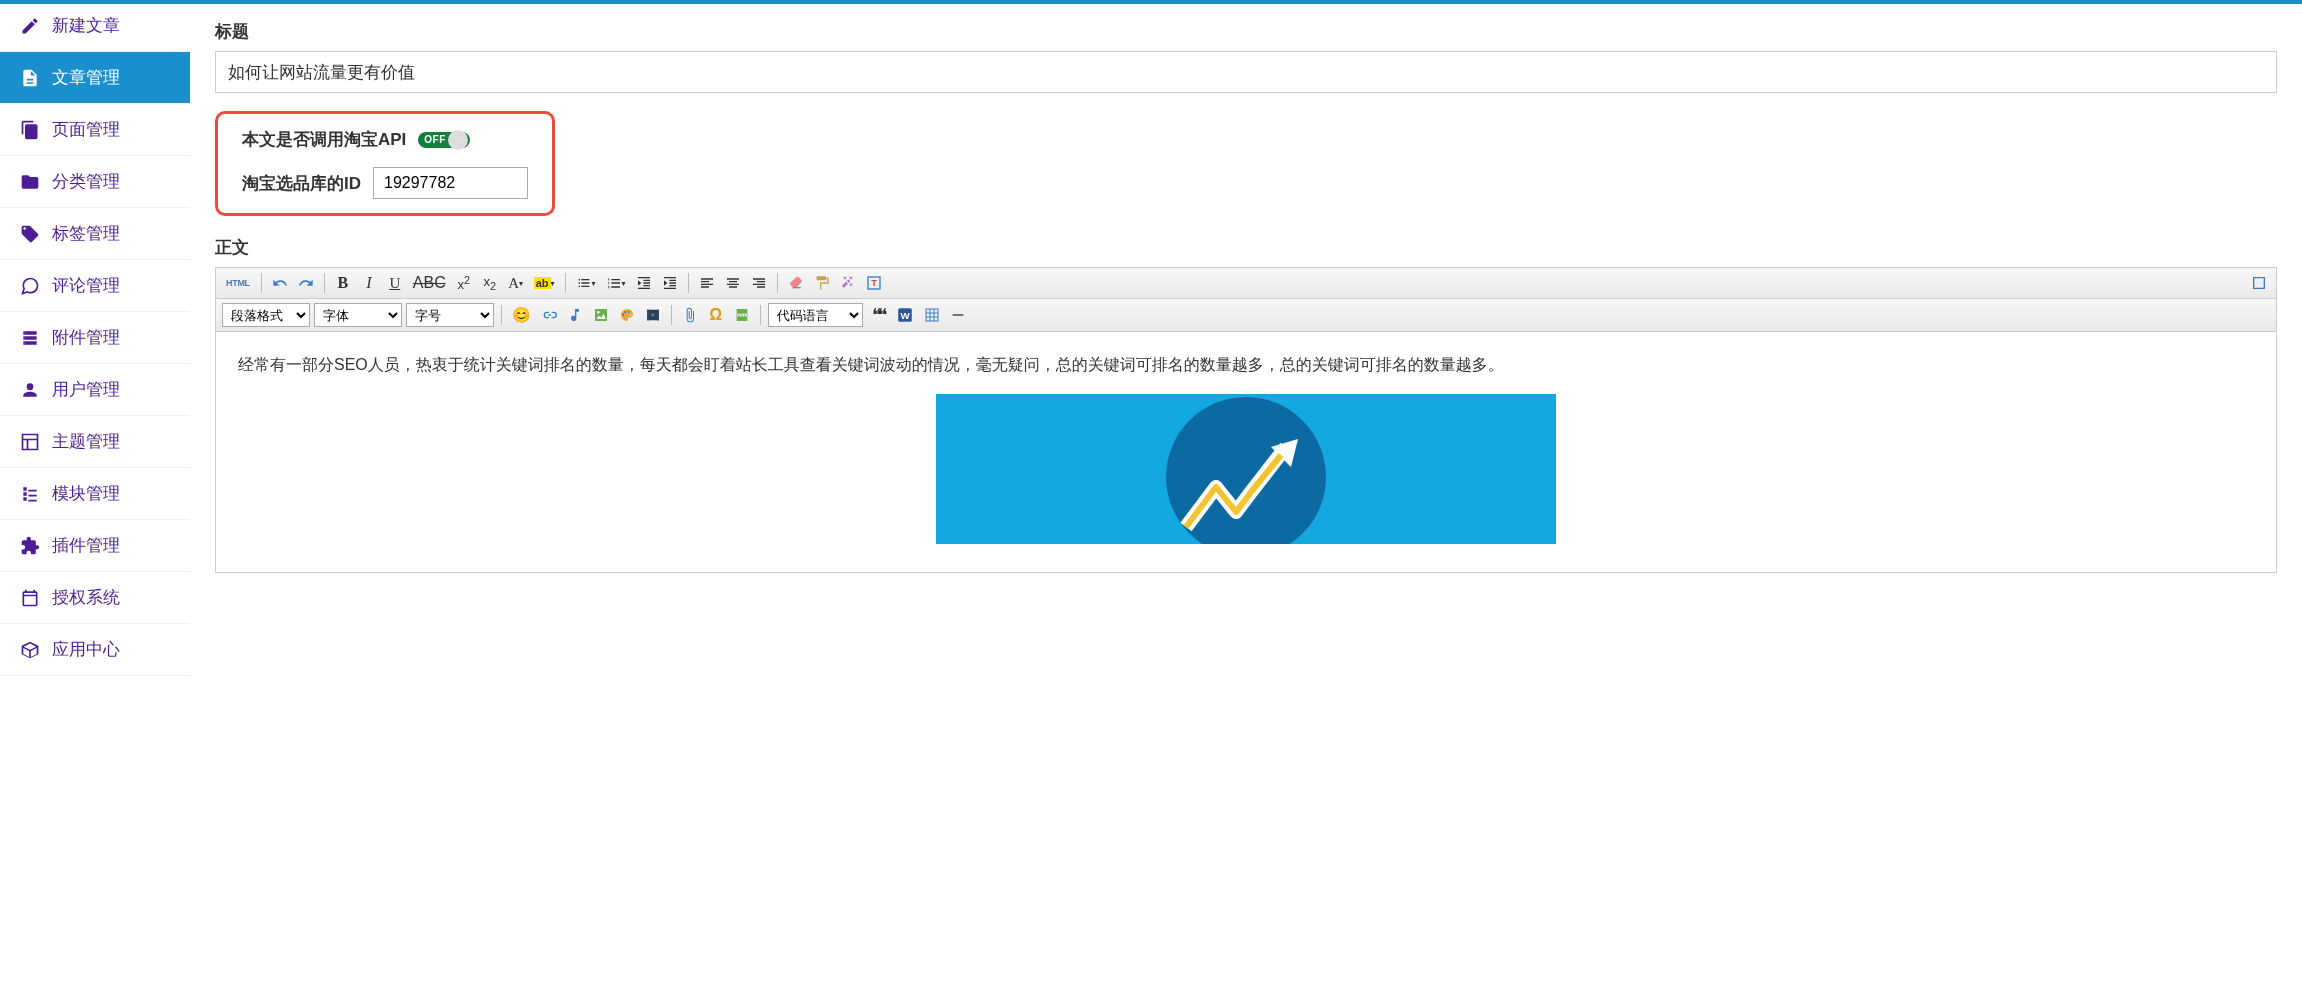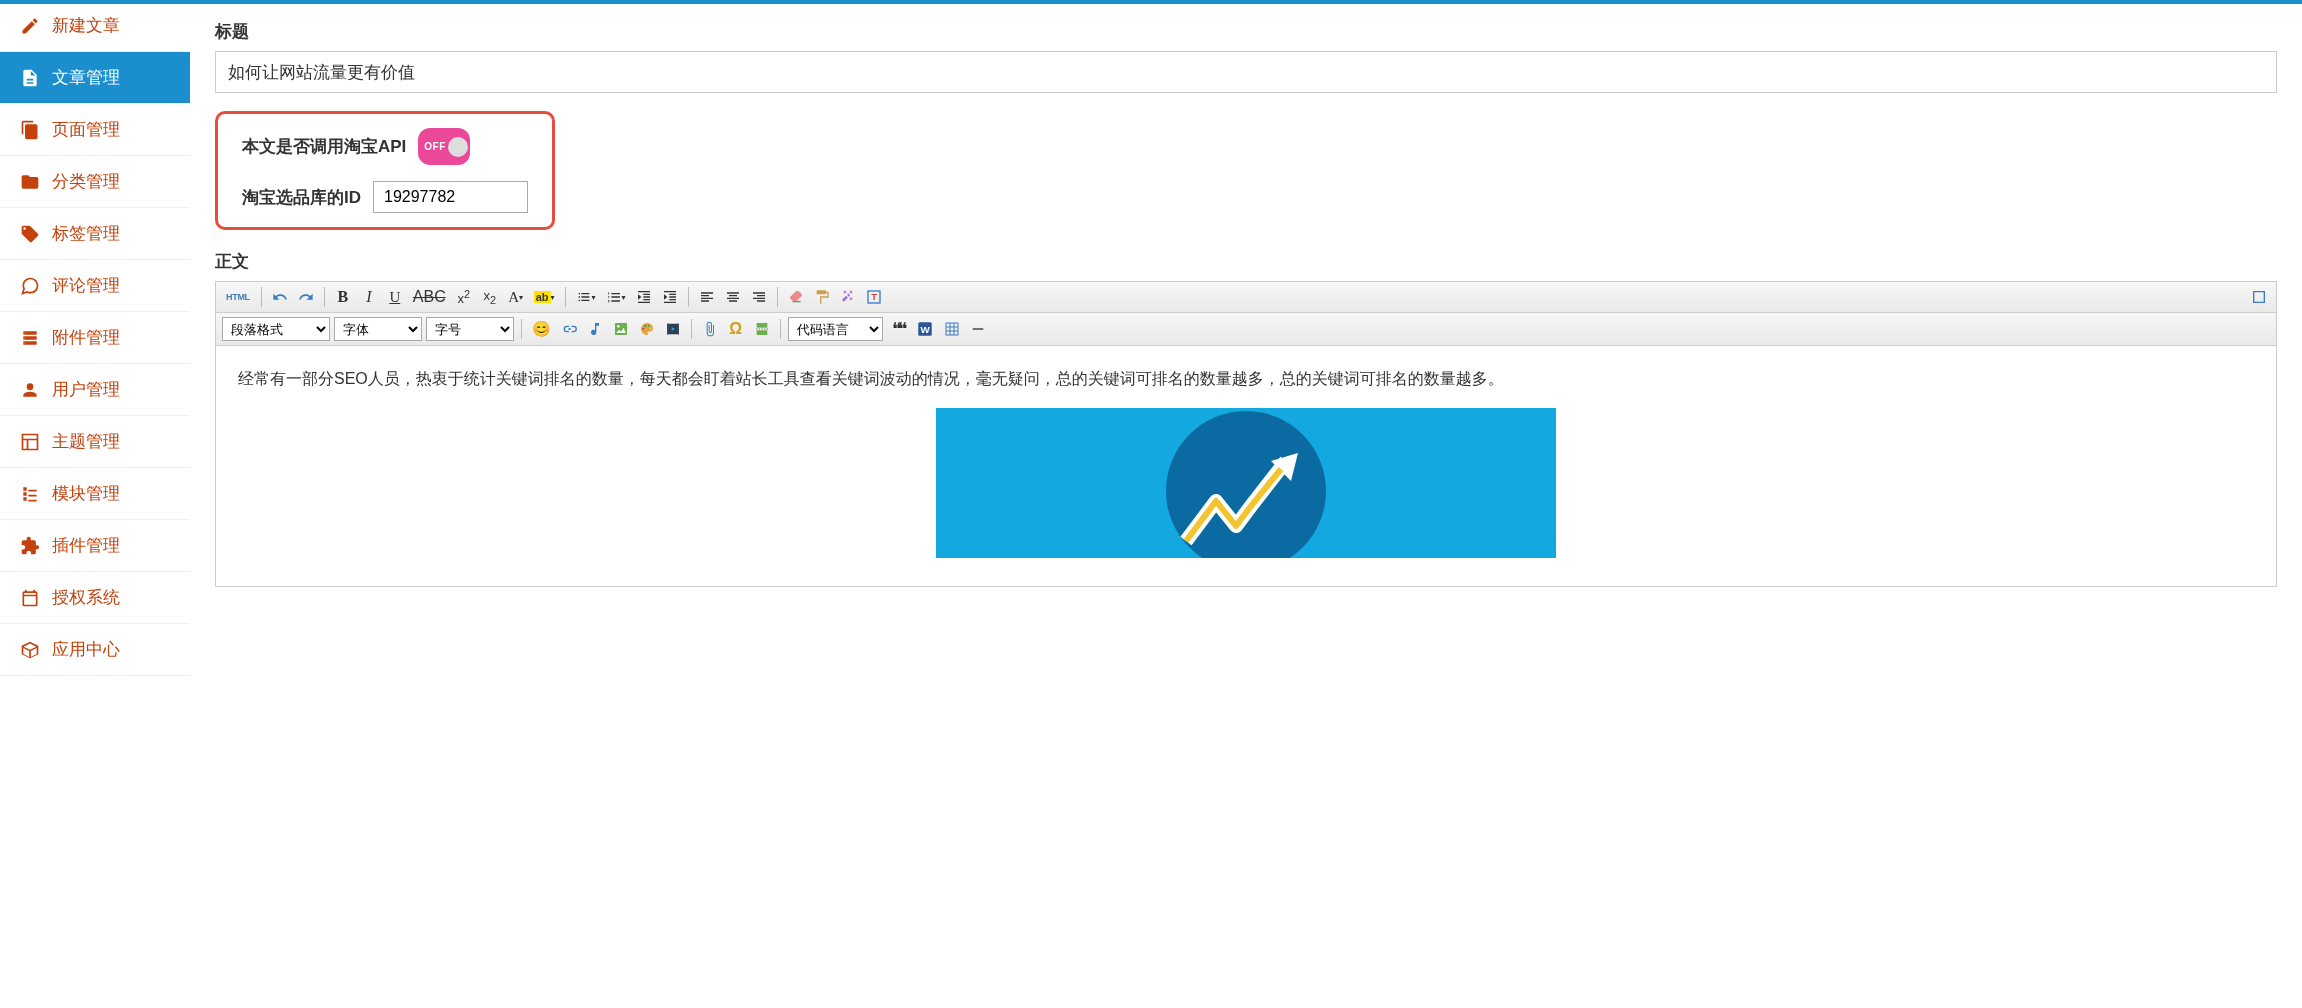--- a/index.html
+++ b/index.html
@@ -4,21 +4,21 @@
 <style>
 * { margin: 0; padding: 0; box-sizing: border-box; }
 body { font-family: "Microsoft YaHei", Arial, sans-serif; font-size: 14px; color: #333; background: #fff; }
 
 .container { display: flex; min-height: 100vh; }
 
 
 .sidebar { width: 190px; background: #fff; flex-shrink: 0; }
 .sidebar-item {
   display: flex; align-items: center; gap: 12px;
-  padding: 14px 20px; cursor: pointer; font-size: 17px; color: #c2410c;
+  padding: 14px 20px; cursor: pointer; font-size: 17px; color: #4c1d95;
   border-bottom: 1px solid #f0f0f0;
 }
 .sidebar-item.active { background: #1b8fce; color: #fff; }
 .sidebar-item .icon { width: 20px; height: 20px; display: inline-flex; align-items: center; justify-content: center; }
 .sidebar-item .icon svg { width: 20px; height: 20px; fill: currentColor; }
 
 
 .main { flex: 1; padding: 20px 25px; }
 .topbar-blue { height: 4px; background: #1b8fce; position: absolute; top: 0; left: 0; right: 0; }
 .page-title-row { display: flex; align-items: center; gap: 14px; margin-bottom: 30px; }
@@ -34,21 +34,21 @@
 
 
 .api-box {
   border: 3px solid #e74c3c; border-radius: 10px;
   padding: 14px 24px; margin: 18px 0 20px; width: 340px;
 }
 .api-row { display: flex; align-items: center; gap: 12px; margin-bottom: 16px; }
 .api-row:last-child { margin-bottom: 0; }
 .api-row-label { font-size: 17px; font-weight: 700; }
 .toggle-off {
-  width: 52px; height: 37px; background: #ec4899; border-radius: 12px;
+  width: 52px; height: 16px; background: #15803d; border-radius: 12px;
   position: relative; display: inline-flex; align-items: center; cursor: pointer;
 }
 .toggle-off .knob { position: absolute; right: 2px; width: 20px; height: 20px; background: #ddd; border-radius: 50%; }
 .toggle-off .off-text { position: absolute; left: 6px; color: #fff; font-size: 10px; font-weight: bold; letter-spacing: 0.5px; }
 .id-input { width: 155px; padding: 6px 10px; font-size: 16px; border: 1px solid #aaa; }
 
 
 .section-label { font-size: 17px; font-weight: 600; margin: 10px 0 8px; }
 .editor { border: 1px solid #ccc; background: #fff; }
 
@@ -335,21 +335,21 @@
           </span>
 
         <span class="tb-btn maximize">
             <svg width="16" height="16" viewBox="0 0 24 24" fill="#3b7dc4">
               <path d="M3 3h18v18H3V3zm2 2v14h14V5H5z"></path>
             </svg>
           </span>
       </div>
 
       <div class="toolbar-row2">
-        <select class="tb-select" style="width:108px">
+        <select class="tb-select" style="width:88px">
           <option>段落格式</option>
         </select>
         <select class="tb-select" style="width:88px">
           <option>字体</option>
         </select>
         <select class="tb-select" style="width:88px">
           <option>字号</option>
         </select>
         <span class="tb-sep"></span>
         <span class="tb-btn">

